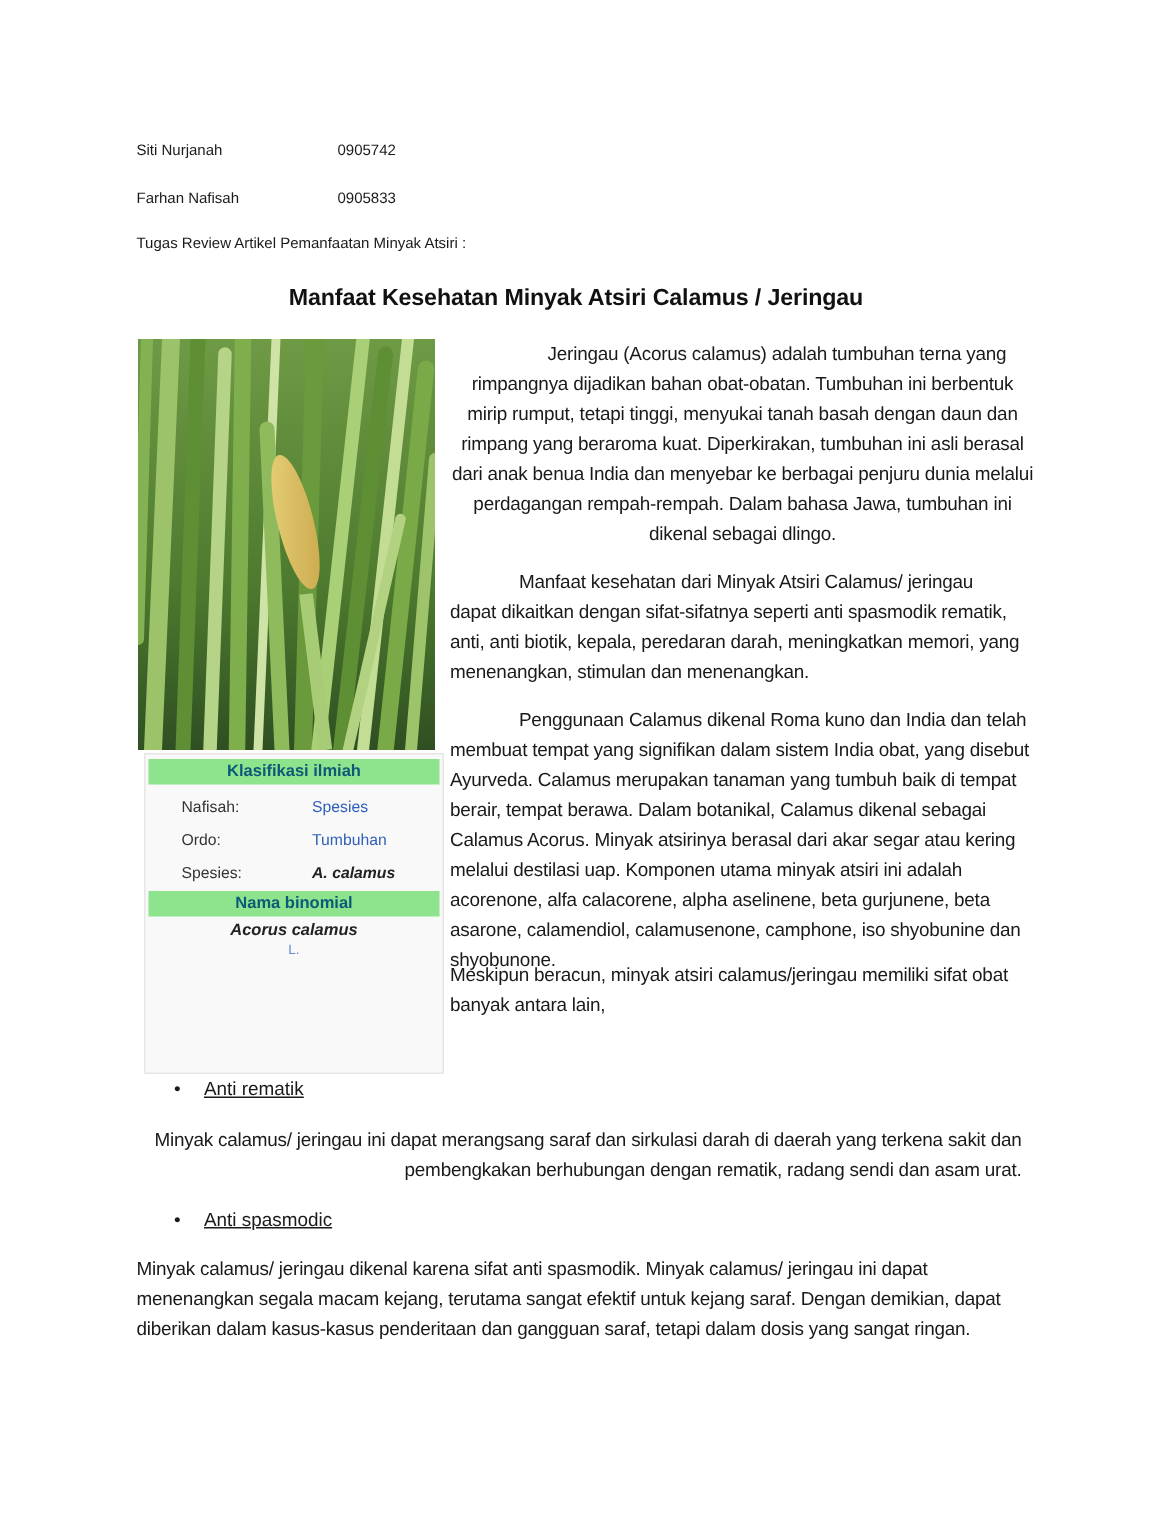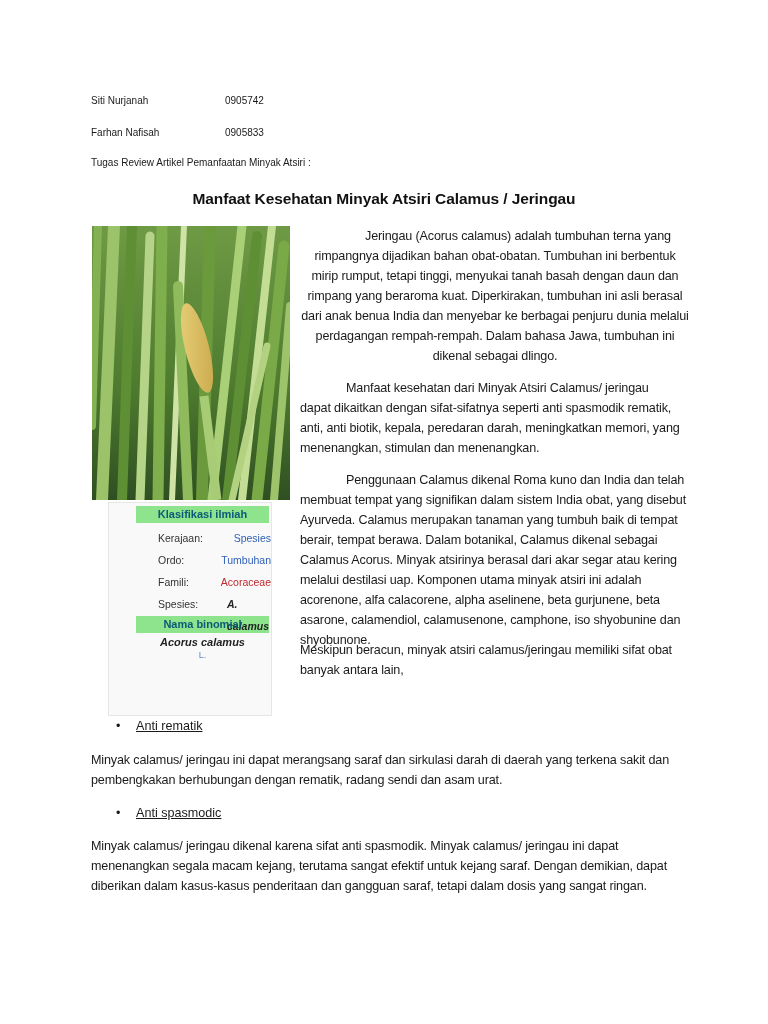--- a/index.html
+++ b/index.html
@@ -11,23 +11,23 @@
     .meta-row .nm { display: inline-block; width: 134px; }
     .title {
       position: absolute; left: 0; width: 768px; top: 190px; text-align: center;
       font-size: 15.5px; font-weight: bold; color: #111; letter-spacing: -0.1px;
     }
     .photo {
       position: absolute; left: 92px; top: 226px; width: 198px; height: 274px;
       overflow: hidden; background: #5f8a3a;
     }
     .infobox {
-      position: absolute; left: 108px; top: 502px; width: 164px; height: 214px;
+      position: absolute; left: 96px; top: 502px; width: 200px; height: 214px;
       background: #f9f9f9; border: 1px solid #e6e6e6; box-sizing: border-box;
-      font-size: 10.5px; color: #222; padding-left: 25px;
+      font-size: 10.5px; color: #222;
     }
     .ib-head {
       margin: 3px 2px 0 2px; height: 17px; background: #8de48d; color: #0c5a78;
       text-align: center; font-weight: bold; font-size: 11px; line-height: 17px;
     }
     .ib-row { display: flex; height: 22px; line-height: 22px; padding-left: 24px; }
     .ib-row .k { width: 87px; color: #333; }
     .ib-row .v { color: #3060b8; }
     .ib-row .v.red { color: #c0282d; }
     .ib-row .v.italic { font-style: italic; }
@@ -88,30 +88,26 @@
     </g>
     <ellipse cx="105" cy="122" rx="12" ry="46" transform="rotate(-14 105 122)" fill="url(#spike)"></ellipse>
     <path d="M112 170 L125 274" stroke="#a7cc75" stroke-width="9" fill="none"></path>
   </svg>
 </div>
 
 <div class="infobox">
   <div class="ib-head">Klasifikasi ilmiah</div>
   <div class="ib-rows">
     <div class="ib-row">
-      <span class="k">Kerajaan:</span>
+      <span class="k">Nafisah:</span>
       <span class="v">Spesies</span>
     </div>
     <div class="ib-row">
       <span class="k">Ordo:</span>
       <span class="v">Tumbuhan</span>
-    </div>
-    <div class="ib-row">
-      <span class="k">Famili:</span>
-      <span class="v red">Acoraceae</span>
     </div>
     <div class="ib-row">
       <span class="k">Spesies:</span>
       <span class="v species">A. calamus</span>
     </div>
   </div>
   <div class="ib-head ib-head2">Nama binomial</div>
   <div class="ib-binom">Acorus calamus</div>
   <div class="ib-auth">L.</div>
 </div>
@@ -126,21 +122,21 @@
   <p class="indent">Penggunaan Calamus dikenal Roma kuno dan India dan telah membuat tempat yang signifikan dalam sistem India obat, yang disebut Ayurveda. Calamus merupakan tanaman yang tumbuh baik di tempat berair, tempat berawa. Dalam botanikal, Calamus dikenal sebagai Calamus Acorus. Minyak atsirinya berasal dari akar segar atau kering melalui destilasi uap. Komponen utama minyak atsiri ini adalah acorenone, alfa calacorene, alpha aselinene, beta gurjunene, beta asarone, calamendiol, calamusenone, camphone, iso shyobunine dan shyobunone.</p>
 </div>
 <div class="para" style="left:300px; top:640px; width:380px;">
   <p>Meskipun beracun, minyak atsiri calamus/jeringau memiliki sifat obat banyak antara lain,</p>
 </div>
 
 <div class="bullet" style="top:719px;">
   <span class="dot">•</span>
   <span class="lbl">Anti rematik</span>
 </div>
-<div class="para" style="left:91px; top:750px; width:590px;">
+<div class="para" style="left:91px; top:750px; width:590px;text-align:right;">
   <p>Minyak calamus/ jeringau ini dapat merangsang saraf dan sirkulasi darah di daerah yang terkena  sakit dan pembengkakan berhubungan dengan rematik, radang sendi dan asam urat.</p>
 </div>
 
 <div class="bullet" style="top:806px;">
   <span class="dot">•</span>
   <span class="lbl">Anti spasmodic</span>
 </div>
 <div class="para" style="left:91px; top:836px; width:595px;">
   <p>Minyak calamus/ jeringau dikenal karena sifat anti spasmodik. Minyak calamus/ jeringau ini dapat menenangkan segala macam kejang, terutama sangat efektif untuk kejang saraf. Dengan demikian, dapat diberikan dalam kasus-kasus penderitaan dan gangguan saraf, tetapi dalam dosis yang sangat ringan.</p>
 </div>

